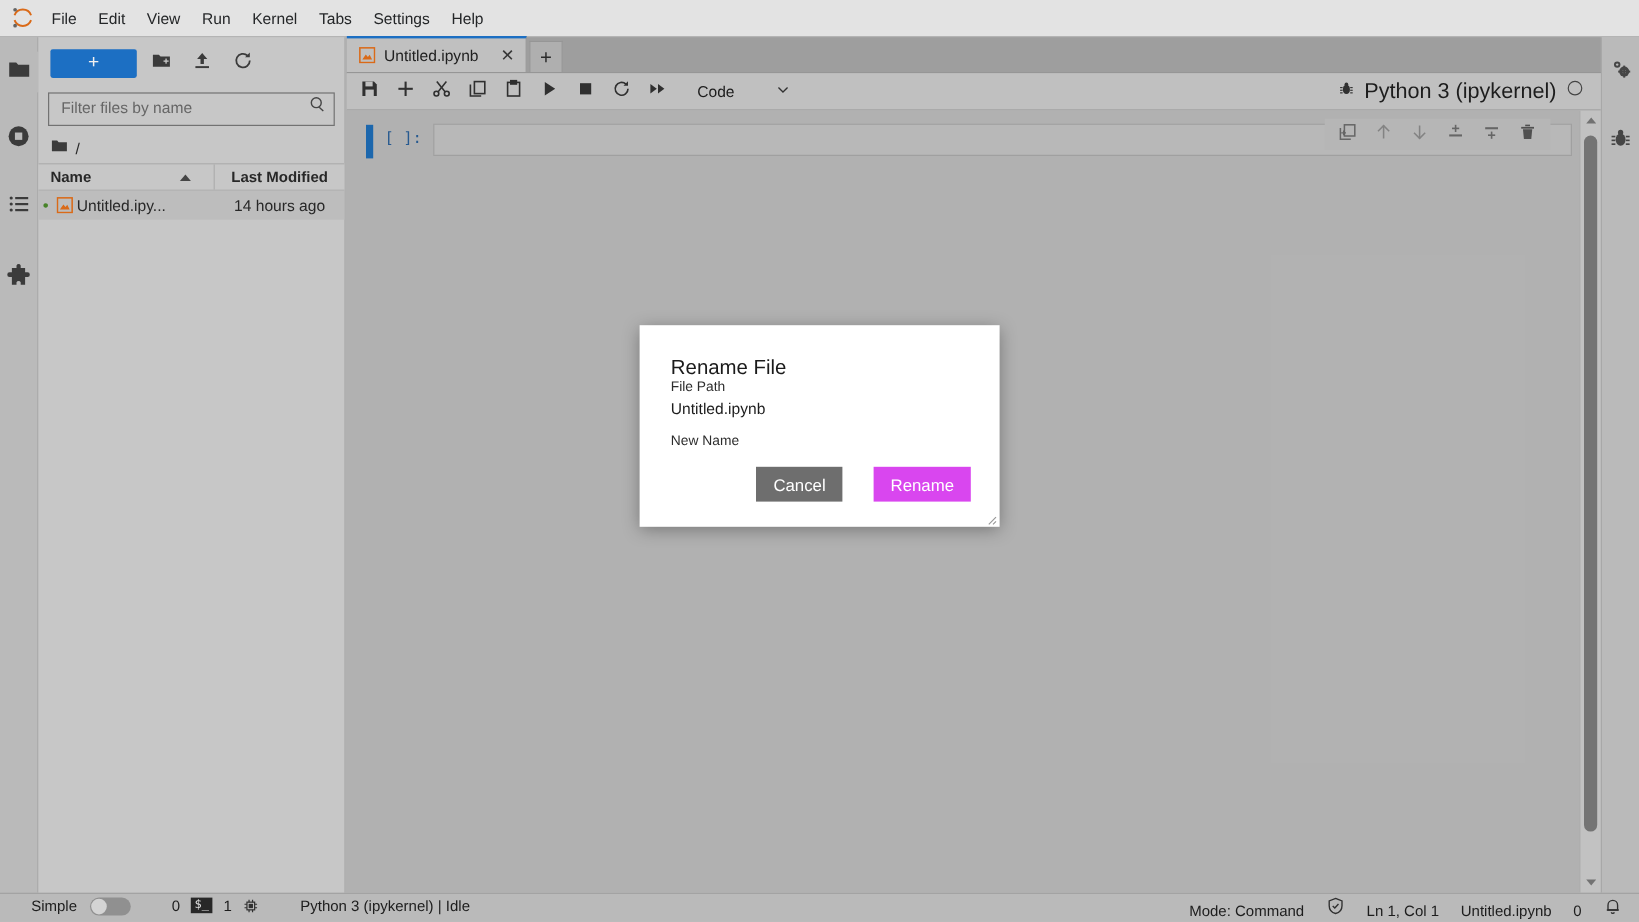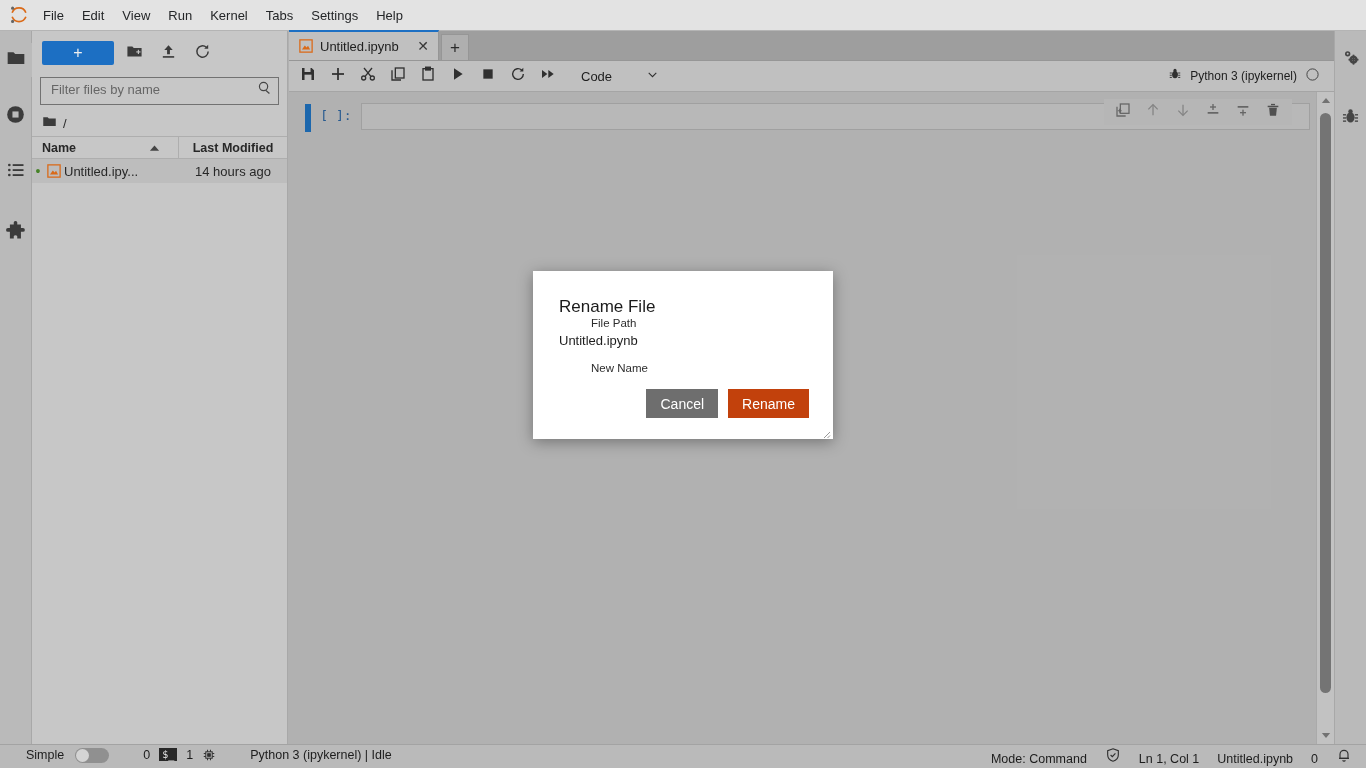--- a/index.html
+++ b/index.html
@@ -140,21 +140,21 @@
     cursor: pointer; background: transparent; border: none;
   }
   #celltype-select {
     margin-left: 12px; width: 88px; height: 24px; background: #cdcdcd; border: none;
     font-size: 13px; color: #1f1f1f; display: flex; align-items: center;
     justify-content: space-between; padding: 0 4px 0 6px; cursor: pointer;
   }
   #nb-kernel-area {
     margin-left: auto; display: flex; align-items: center; gap: 8px; padding-right: 10px;
   }
-  #nb-kernel-name { font-size: 12px; color: #1f1f1f; }
+  #nb-kernel-name { font-size: 18px; color: #1f1f1f; }
 
   #nb-body {
     position: relative; height: 652px; background: #bdbdbd; overflow: hidden;
   }
   #cell-wrap {
     display: flex; align-items: flex-start; padding: 8px 0 0 0;
     background: #bdbdbd;
   }
   #cell-active-bar {
     width: 6px; height: 28px; background: #1e6eb8; margin-left: 16px; margin-top: 4px;
@@ -219,21 +219,21 @@
     background: rgba(0,0,0,0.06);
   }
   #dialog {
     position: absolute; left: 533px; top: 271px; width: 300px; height: 168px;
     background: #ffffff; box-shadow: 0 3px 14px rgba(0,0,0,0.35);
   }
   #dlg-title {
     font-size: 17px; color: #1b1b1b; padding: 26px 0 0 26px; font-weight: normal;
   }
   .dlg-label {
-    font-size: 11.5px; color: #2d2d2d; padding-left: 26px; margin-left: 32px;
+    font-size: 11.5px; color: #2d2d2d; padding-left: 26px;
   }
   #dlg-filepath {
     font-size: 13px; color: #1d1d1d; padding-left: 26px; padding-top: 4px;
   }
   #dlg-newname-label { padding-top: 14px; }
   #dlg-input {
     margin: 5px 26px 0 26px; width: 248px; height: 26px;
     border: 1px solid #5a9fd4; background: #fbfbfb; outline: none;
     font-size: 15px; color: #131313; padding: 0 5px;
     font-family: "Liberation Sans", sans-serif;
@@ -243,21 +243,21 @@
   }
   #dlg-buttons {
     display: flex; justify-content: flex-end; gap: 10px;
     padding: 15px 24px 0 0;
   }
   .dlg-btn {
     height: 29px; border: none; font-size: 14px; color: #fff; cursor: pointer;
     padding: 0 14px; font-family: "Liberation Sans", sans-serif;
   }
   #dlg-cancel { background: #6e6e6e; }
-  #dlg-rename { background: #c2410c; }
+  #dlg-rename { background: #d946ef; margin-left: 16px; }
   #dlg-grip {
     position: absolute; right: 2px; bottom: 2px; width: 12px; height: 12px;
     cursor: nwse-resize;
   }
 </style>
 </head>
 <body>
 
 <div id="menubar">
   <div id="jp-logo">

